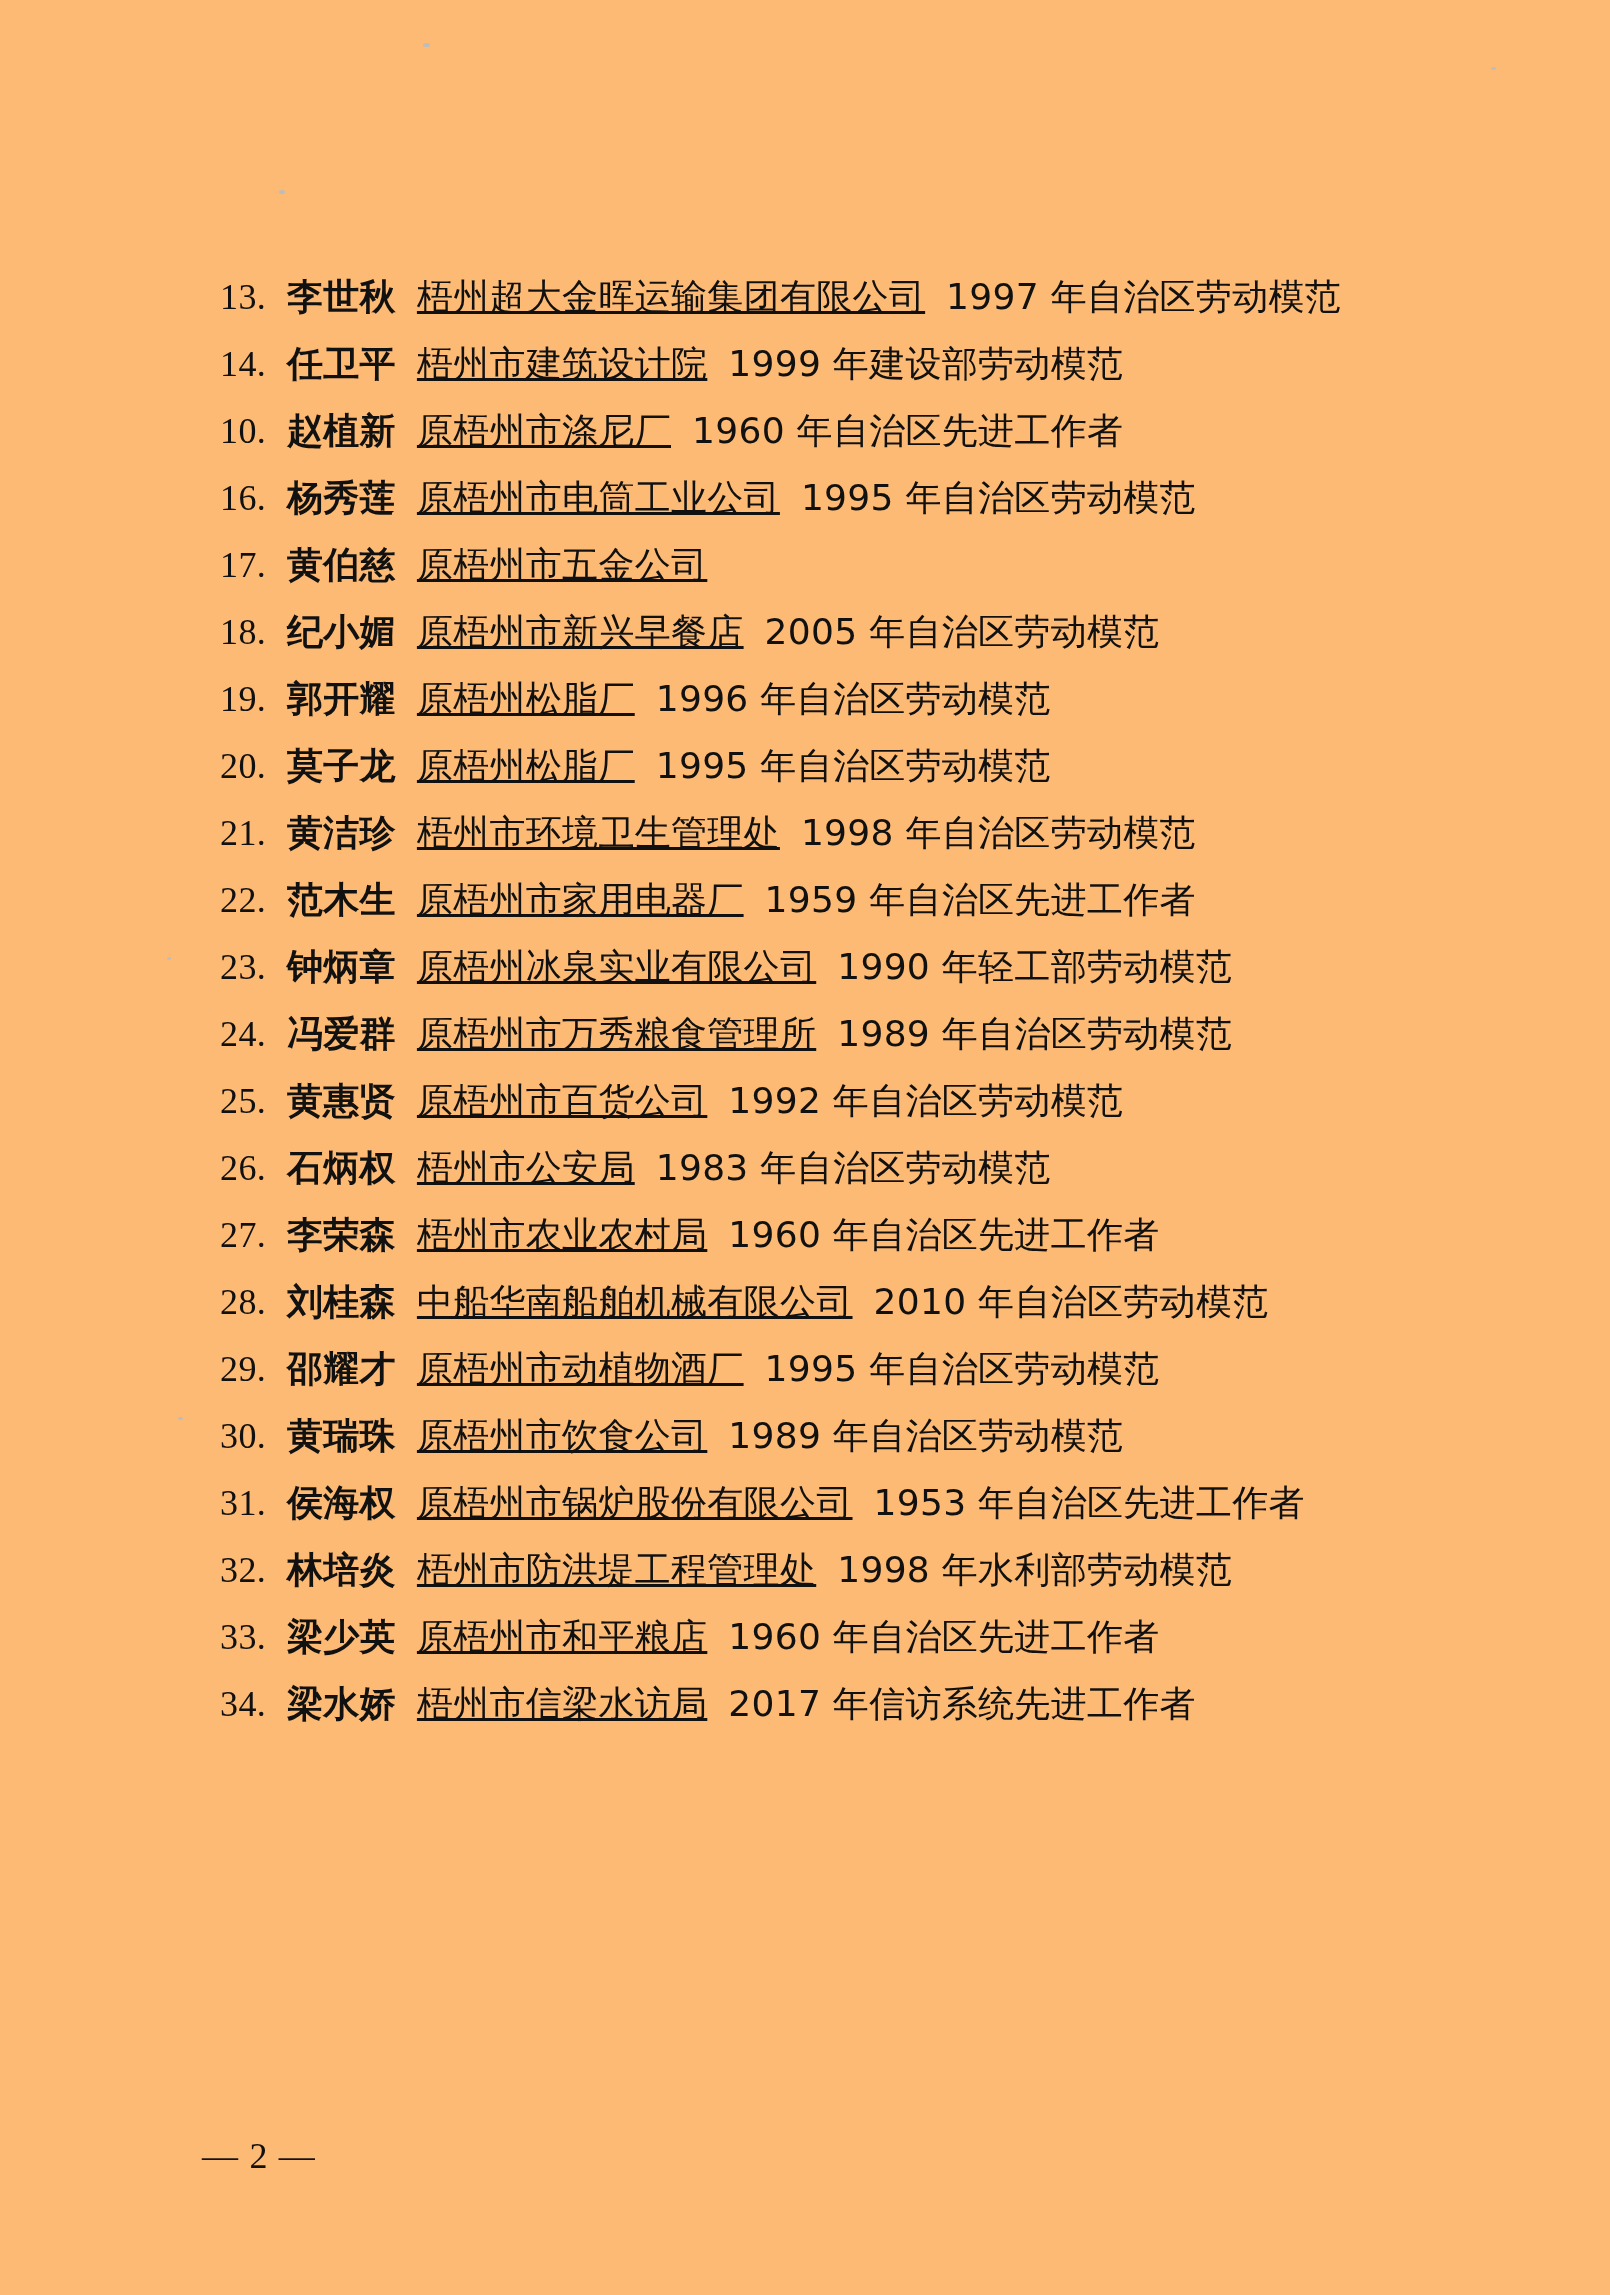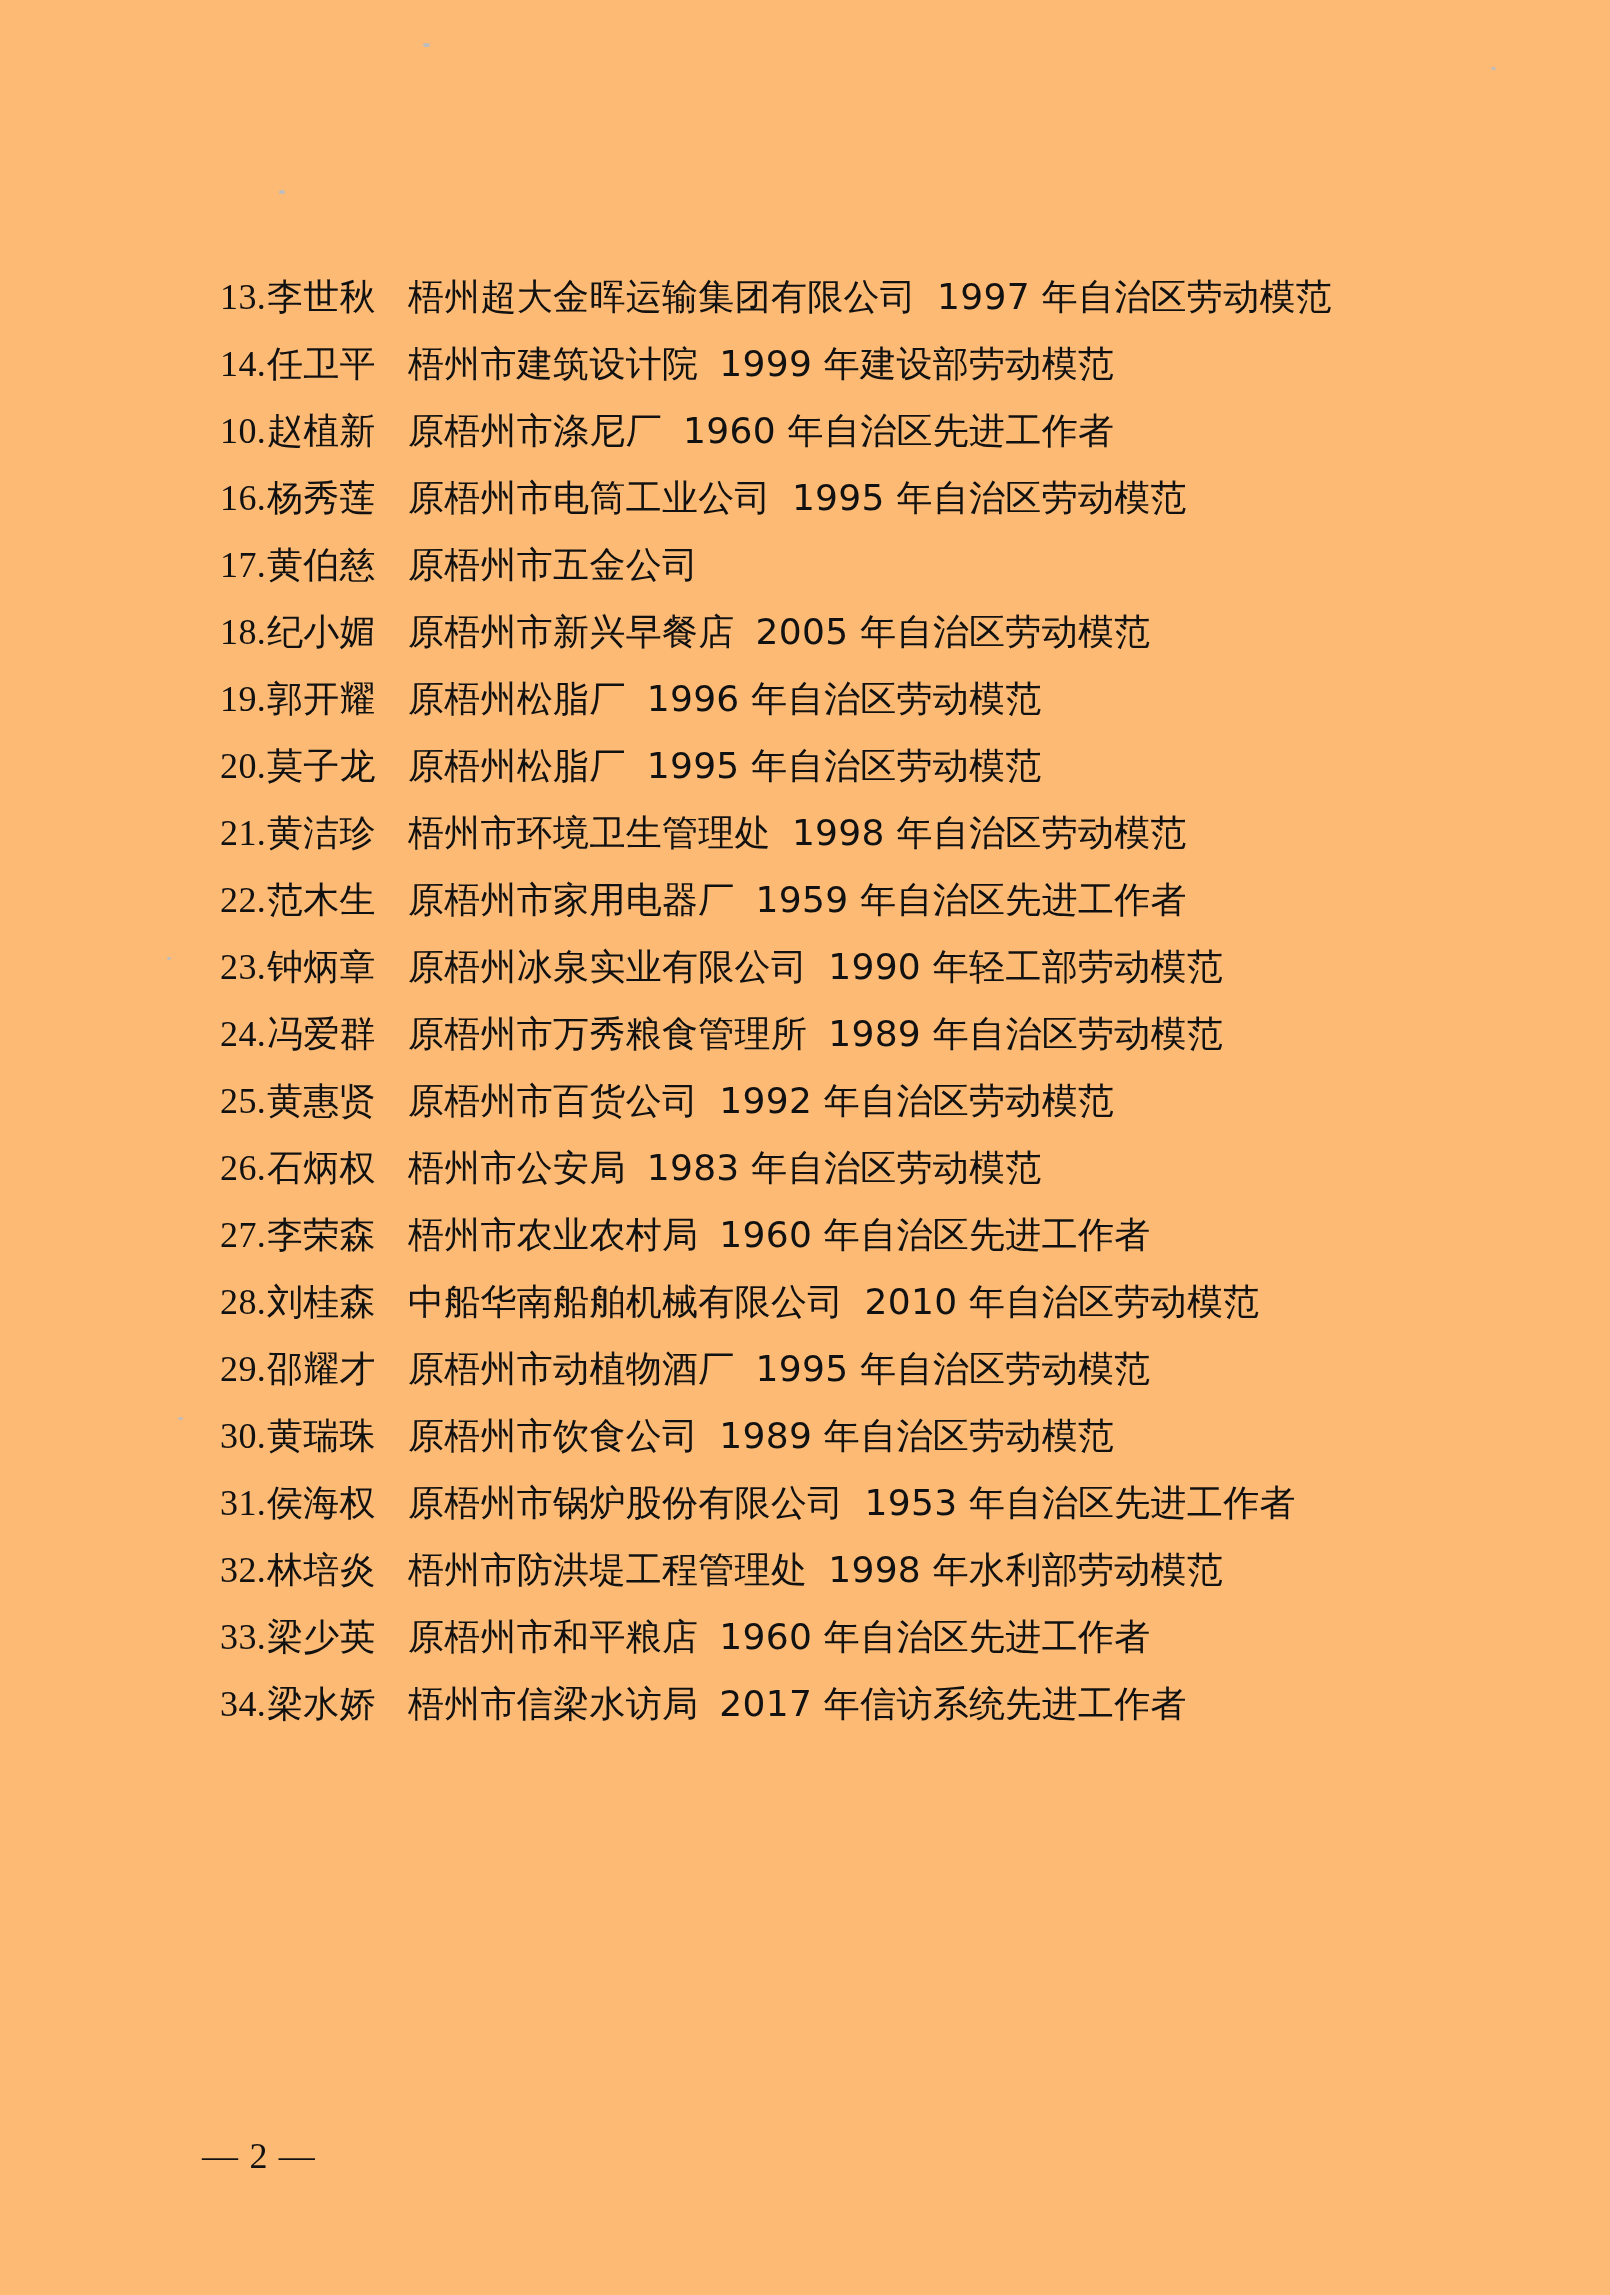--- a/index.html
+++ b/index.html
@@ -42,31 +42,32 @@
 
   .entry .num {
     display: inline-block;
     min-width: 64px;
     text-align: right;
     font-family: "Liberation Serif", "DejaVu Serif", serif;
   }
 
   .entry .name {
     display: inline-block;
-    margin-left: 1px;
+    margin-left: 21px;
     font-family: "DejaVu Sans", "Liberation Sans", sans-serif;
-    font-weight: 400;
+    font-weight: 700;
     text-align: right;
   }
 
   .entry .org {
     display: inline-block;
-    margin-left: 32px;
+    margin-left: 21px;
     font-family: "DejaVu Sans", "Liberation Sans", sans-serif;
     font-weight: 500;
+    text-decoration: underline;
   }
 
   .entry .award {
     display: inline-block;
     margin-left: 21px;
     font-family: "DejaVu Sans", "Liberation Sans", sans-serif;
     font-weight: 500;
   }
 
   .page-number {

